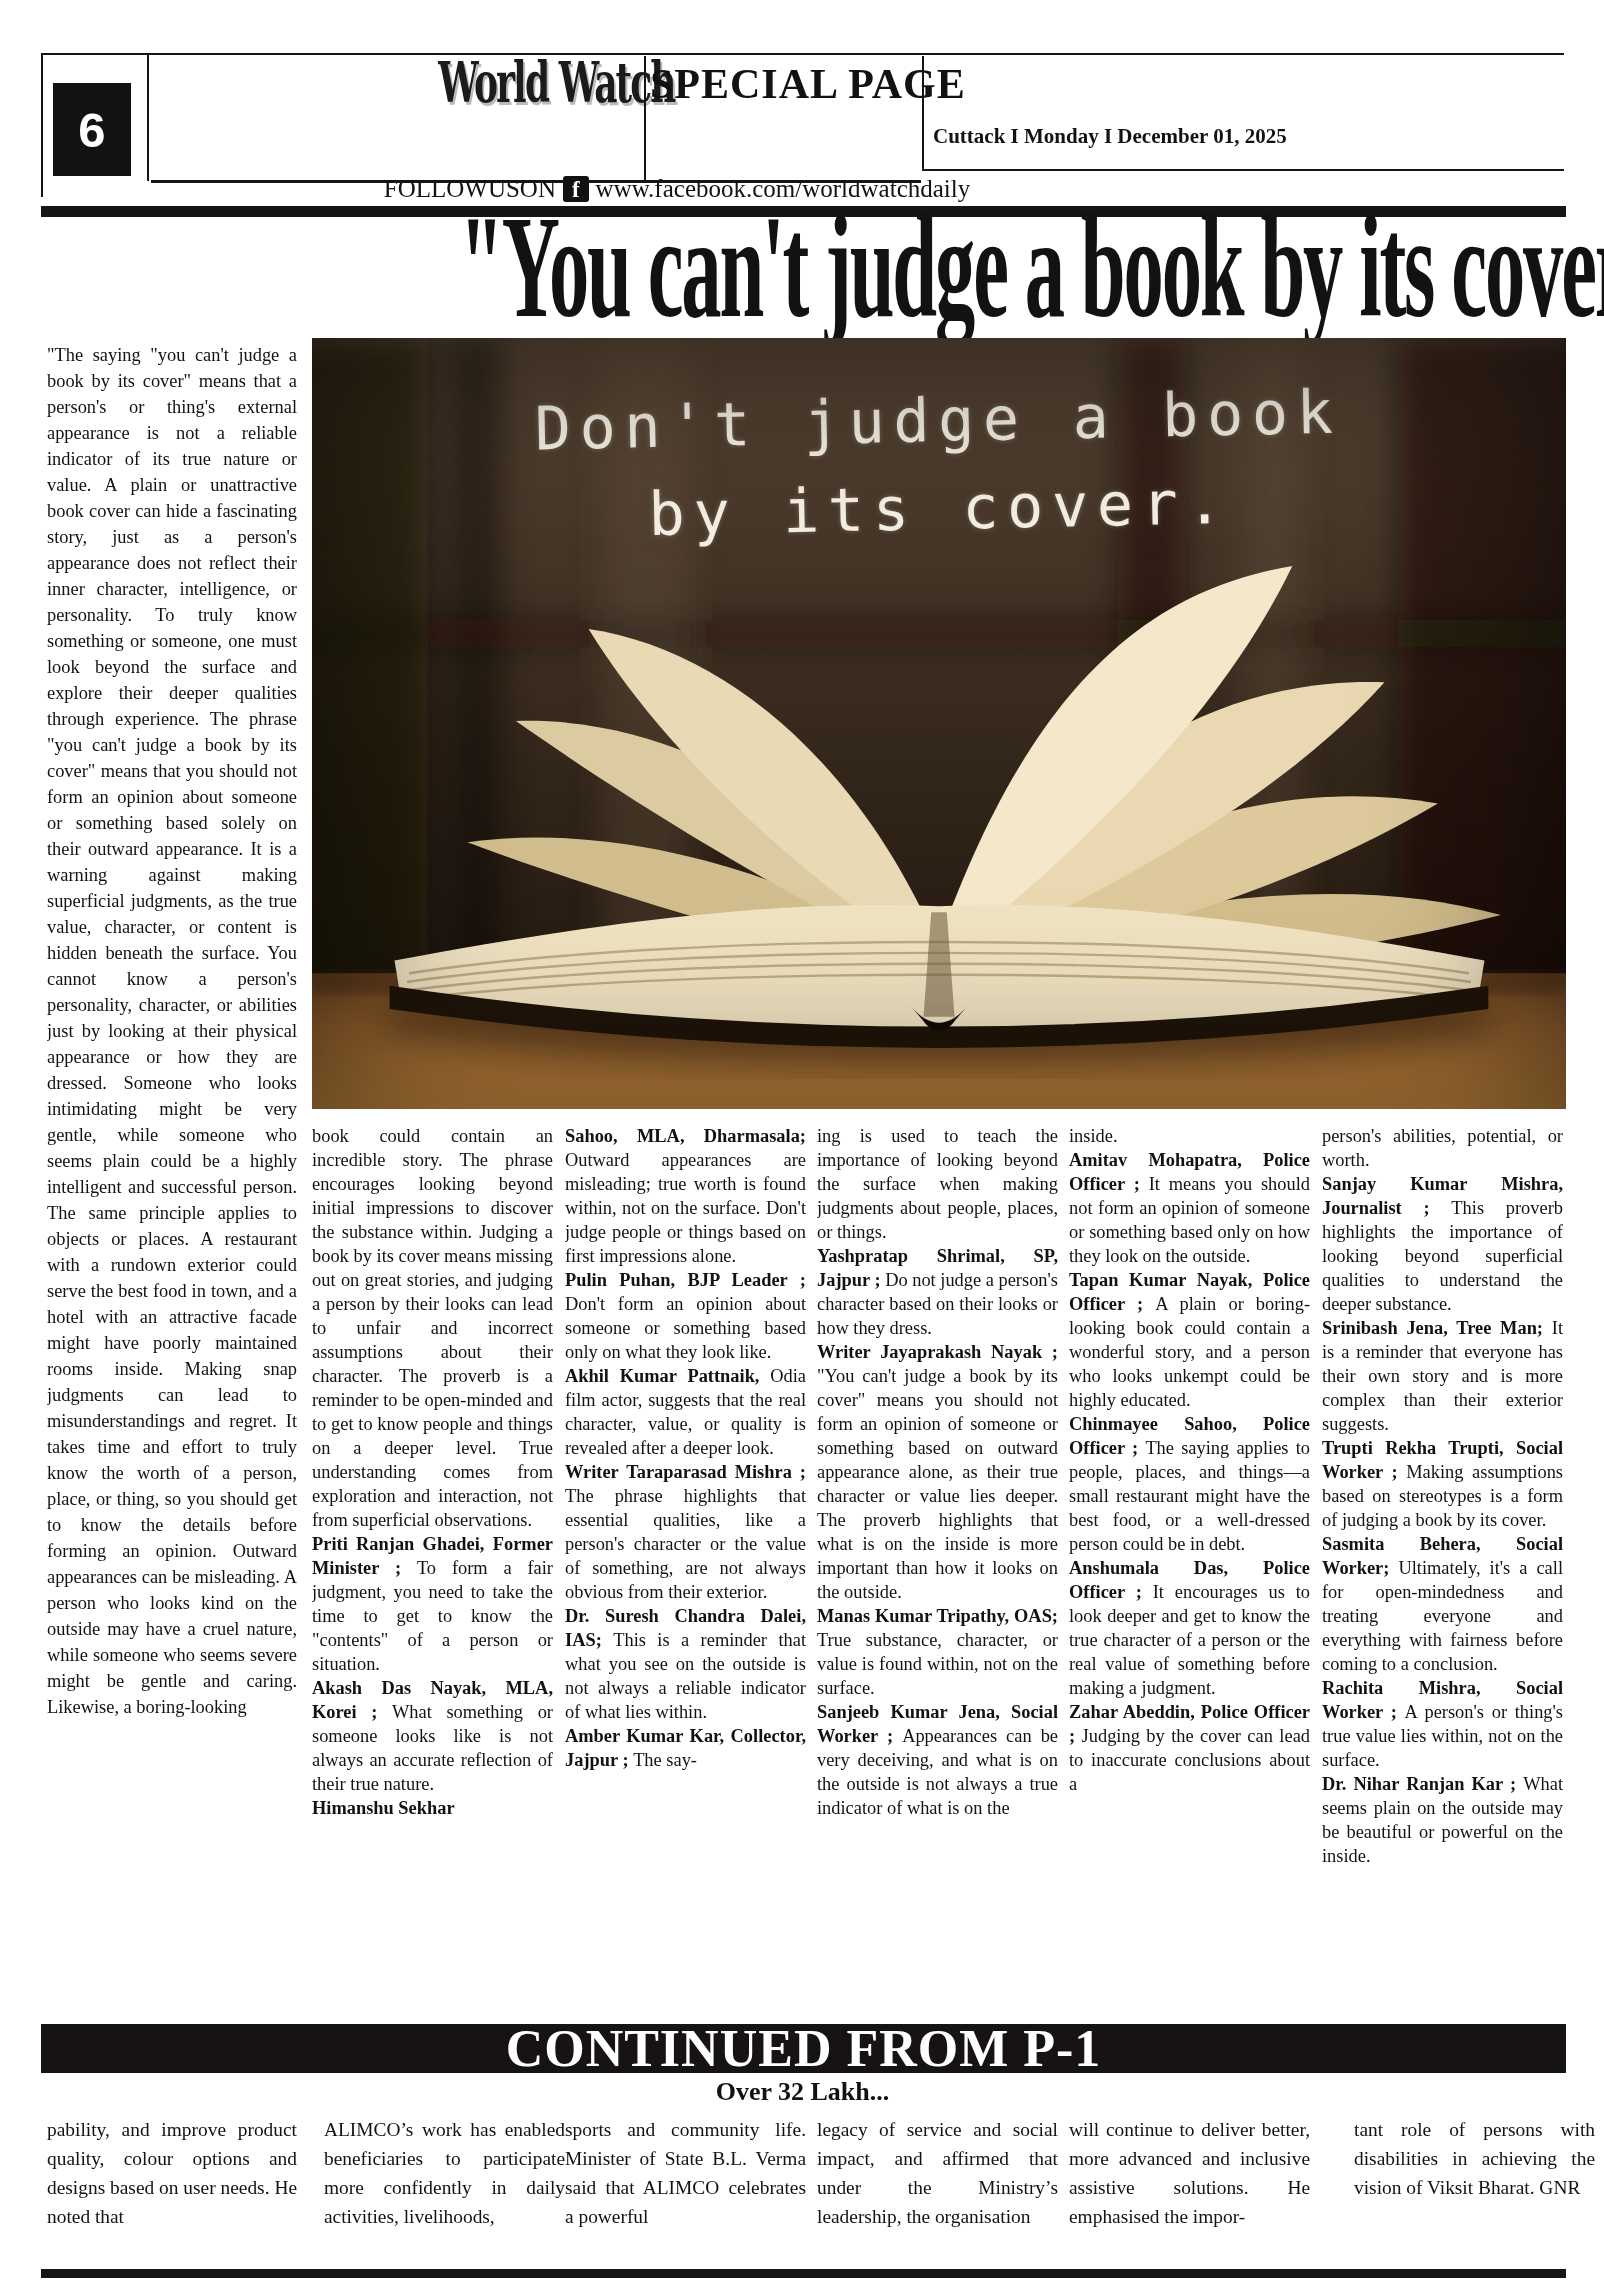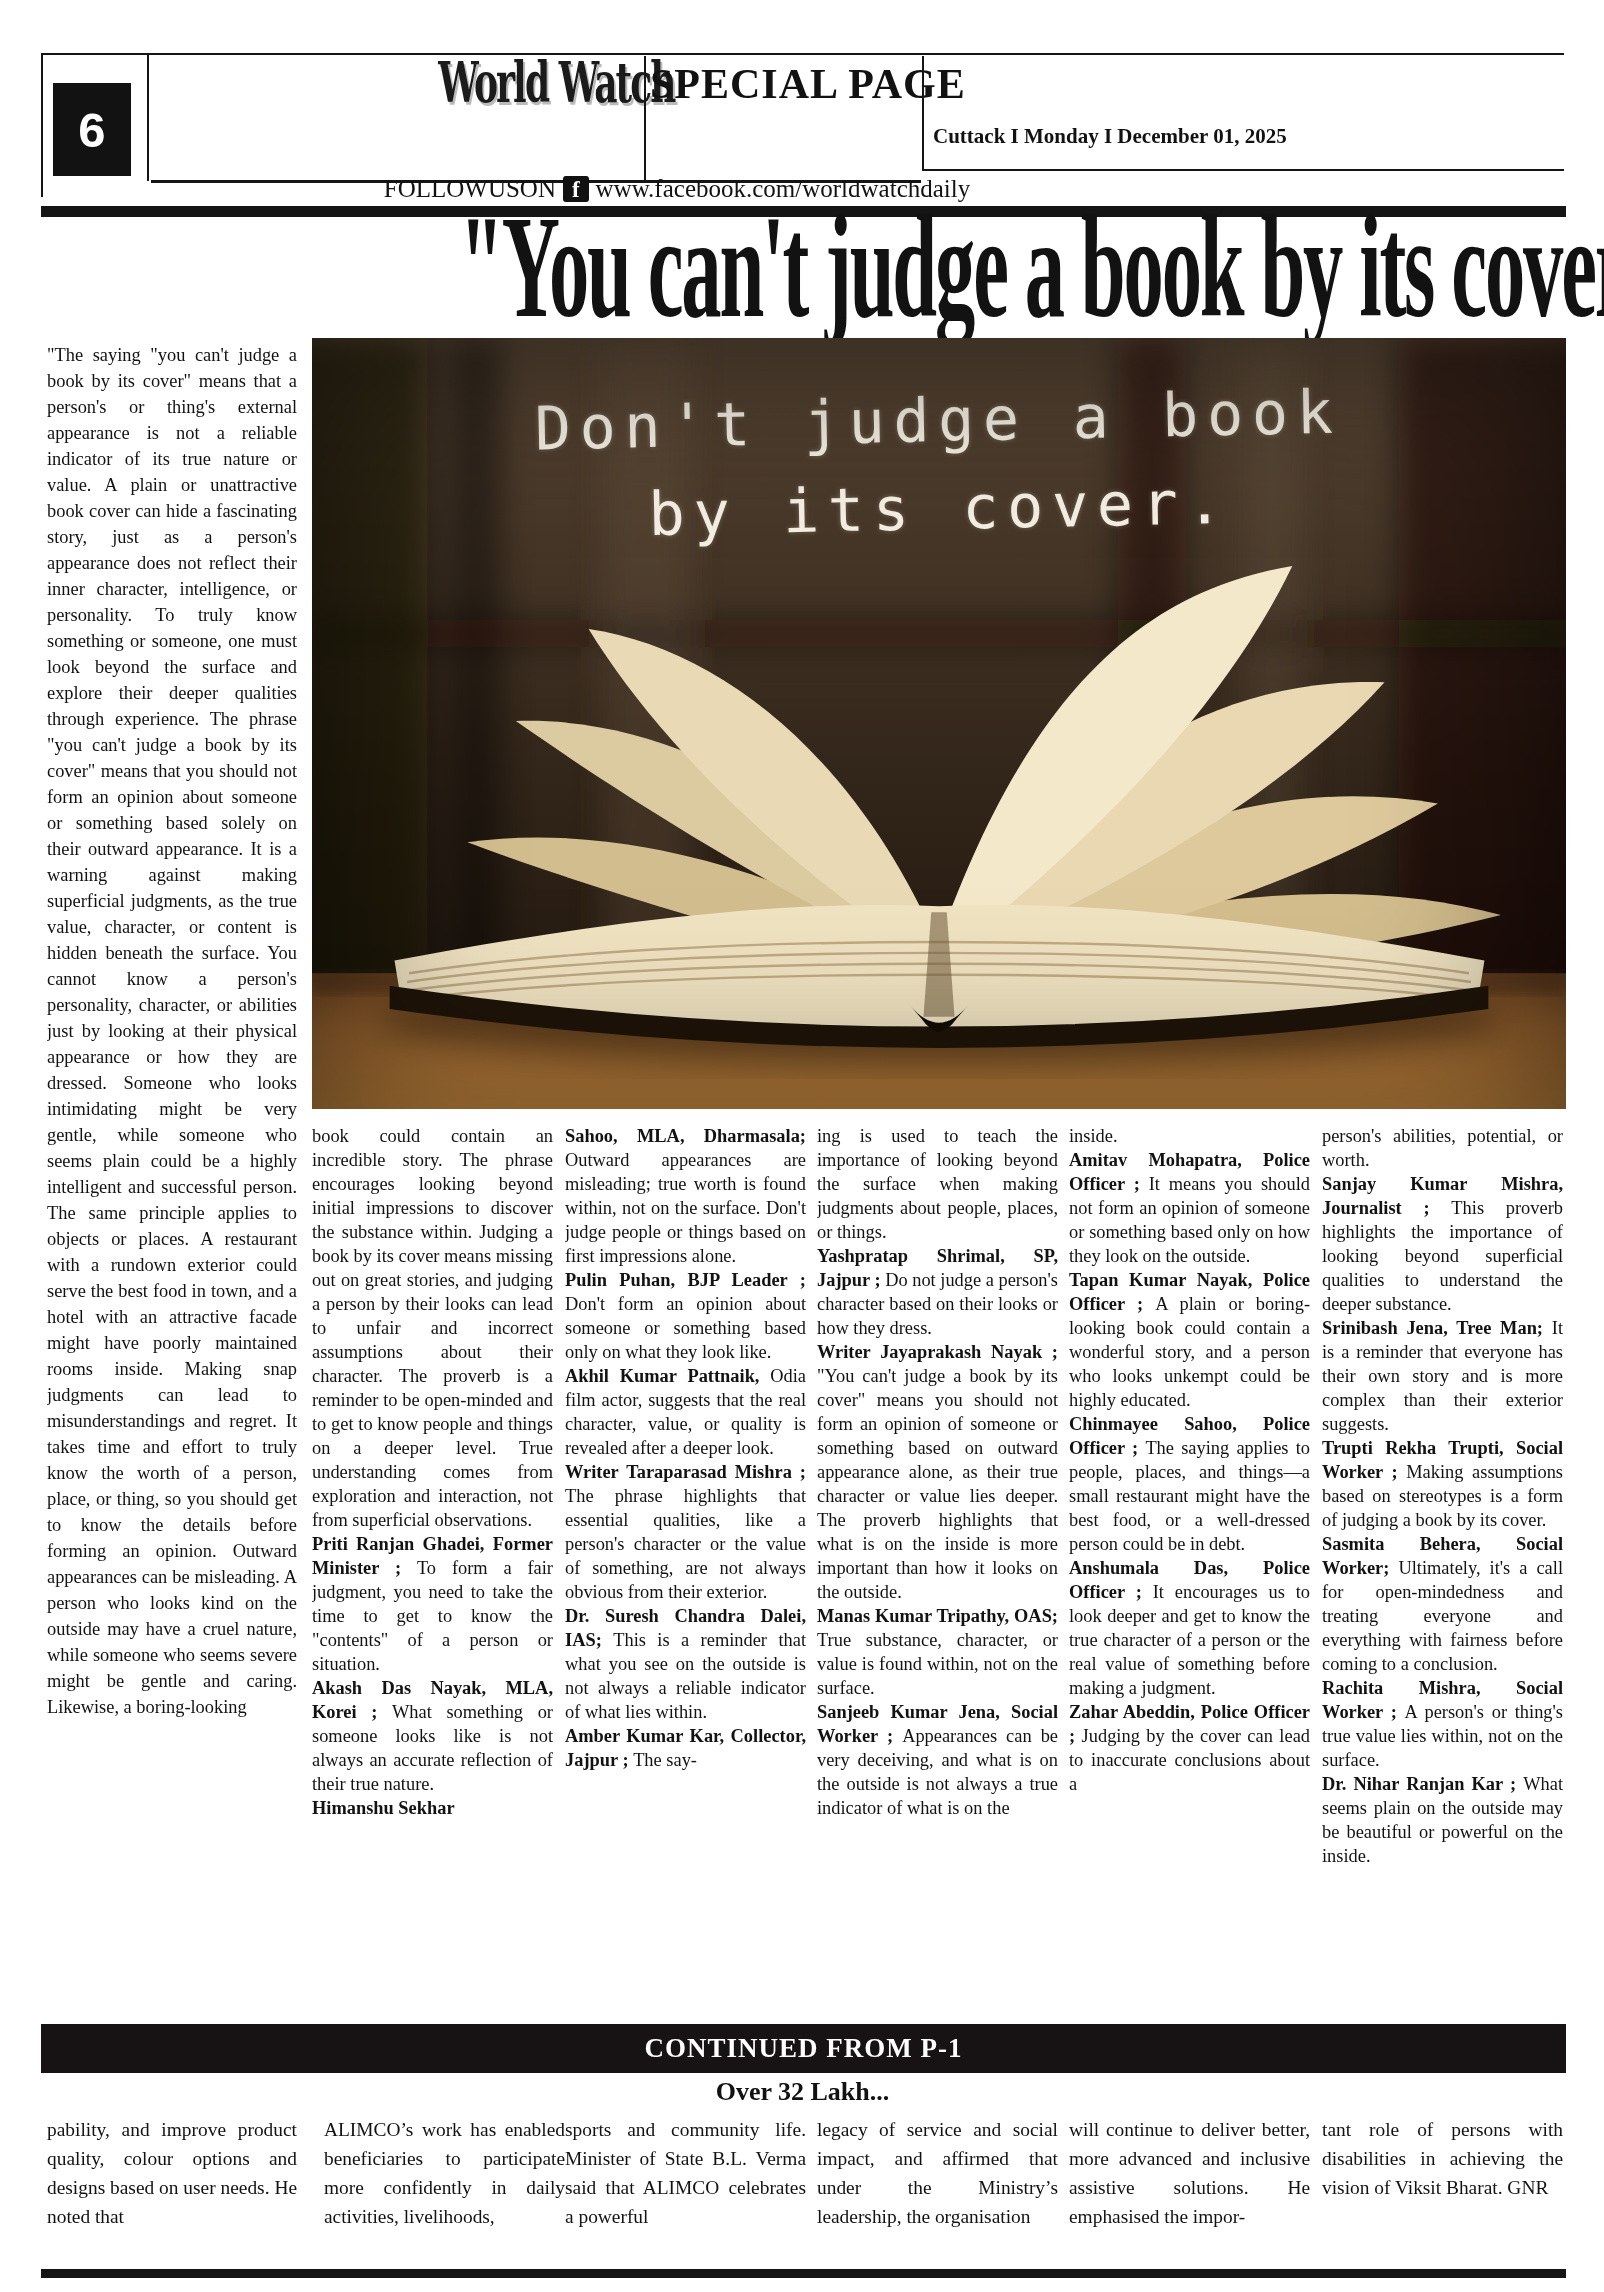--- a/index.html
+++ b/index.html
@@ -32,25 +32,25 @@
          font-size:60px;letter-spacing:8.7px;text-shadow:0 0 5.8px rgba(255,255,255,.25);}
   .chalk.l2{margin-top:17.5px;}
   
   .bodycol{position:absolute;text-align:justify;font-size:18.4px;line-height:24px;}
   .bodycol p{margin:0;}
   .col1{left:47px;top:342px;width:250px;height:1673px;line-height:26px;overflow:hidden;}
   .c2{left:312px;}.c3{left:565px;}.c4{left:817px;}.c5{left:1069px;}.c6{left:1322px;}
   .qcol{top:1124px;width:241px;height:891px;overflow:hidden;}
   
   .banner{position:absolute;left:41px;top:2024px;width:1525px;height:49px;background:#171314;color:#ffffff;
-          text-align:center;font-weight:bold;font-size:27px;line-height:49px;letter-spacing:1px;}
+          text-align:center;font-weight:bold;font-size:52px;line-height:49px;letter-spacing:1px;}
   .subhead{position:absolute;left:0;top:2077px;width:1605px;text-align:center;font-weight:bold;font-size:26px;}
   .bcol{position:absolute;top:2115px;width:241px;height:147px;text-align:justify;font-size:19.4px;line-height:29px;overflow:hidden;}
   .bcol.p1{left:47px;width:250px;}.bcol.p2{left:324px;}.bcol.p3{left:565px;}
-  .bcol.p4{left:817px;}.bcol.p5{left:1069px;}.bcol.p6{left:1322px;}
+  .bcol.p4{left:817px;}.bcol.p5{left:1069px;}.bcol.p6{left:1354px;}
 </style>
 </head>
 <body>
 
 <div class="rule" style="left:41px;top:53px;width:1523px;height:1.9px;"></div>
 <div class="rule" style="left:41px;top:53px;width:1.9px;height:144px;"></div>
 <div class="pagebox">6</div>
 <div class="rule" style="left:147px;top:53px;width:1.9px;height:128px;"></div>
 <div class="masthead">
     <span>World Watch</span>

